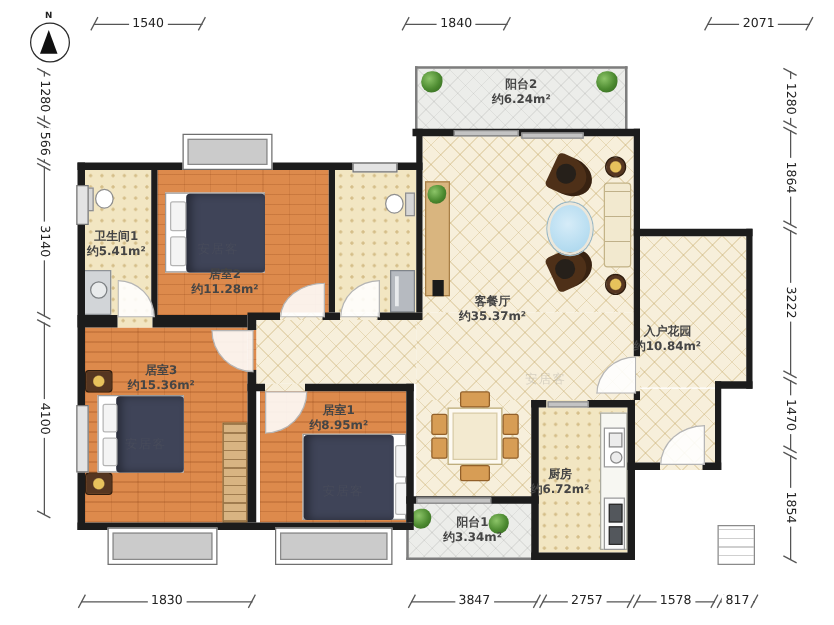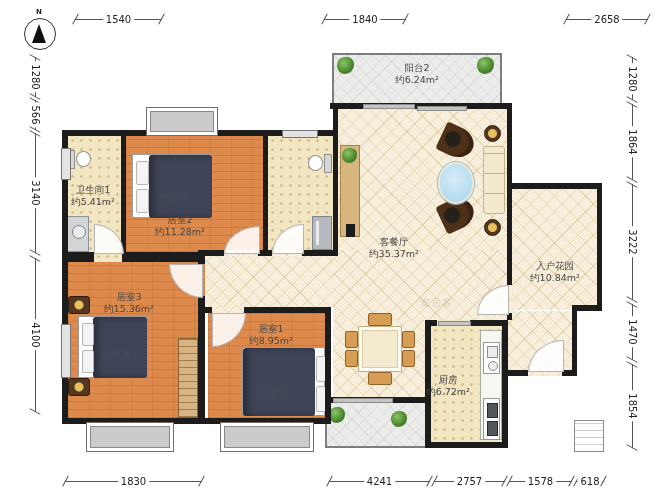--- a/index.html
+++ b/index.html
@@ -59,21 +59,21 @@
         background-image:repeating-linear-gradient(0deg,rgba(90,55,15,.45) 0 1px,transparent 1px 7px)}
   .cnt{background:#f7f7f2;border:1px solid #abab9f}
   .sink{background:#fff;border:1px solid #999}
   .sink::before{content:"";position:absolute;left:3px;top:3px;width:9px;height:10px;background:#ececec;border:1px solid #8a8a8a}
   .sink::after{content:"";position:absolute;left:4px;top:18px;width:8px;height:8px;background:#ececec;border:1px solid #8a8a8a;border-radius:50%}
   .stove{background:#fafafa;border:1px solid #999}
   .stove::before{content:"";position:absolute;left:3px;top:4px;width:9px;height:13px;background:#53575c;border:1px solid #2b2b2b}
   .stove::after{content:"";position:absolute;left:3px;top:22px;width:9px;height:13px;background:#53575c;border:1px solid #2b2b2b}
   .step{position:absolute;border:1px solid #8a8a8a;background:repeating-linear-gradient(0deg,#fff 0 6px,#cfcfcf 6px 7px);z-index:5}
   
-  .lbl{position:absolute;width:80px;text-align:center;font-size:9.5px;font-weight:400;color:#454545;line-height:1.3;z-index:40}
+  .lbl{position:absolute;width:80px;text-align:center;font-size:9.5px;font-weight:700;color:#454545;line-height:1.3;z-index:40}
   .wm{position:absolute;color:rgba(100,100,100,.22);font-size:10px;letter-spacing:1px;z-index:45}
   
   .dimh{position:absolute;height:14px;z-index:50;
         background:linear-gradient(#555,#555) 50% 50%/100% 1px no-repeat}
   .dimh::before,.dimh::after{content:"";position:absolute;top:1px;width:1px;height:12px;background:#555;transform:rotate(28deg)}
   .dimh::before{left:0}.dimh::after{right:0}
   .dimh span{position:absolute;left:50%;top:50%;transform:translate(-50%,-50%);background:#fff;padding:0 3px;white-space:nowrap;font-size:10px;color:#222}
   .dimv{position:absolute;width:14px;z-index:50;
         background:linear-gradient(#555,#555) 50% 50%/1px 100% no-repeat}
   .dimv::before,.dimv::after{content:"";position:absolute;left:1px;width:12px;height:1px;background:#555;transform:rotate(28deg)}
@@ -96,21 +96,21 @@
     <div class="tri"></div>
   </div>
 
   <div class="dimh" style="left:75px;top:12px;width:87px">
       <span>1540</span>
     </div>
   <div class="dimh" style="left:324px;top:12px;width:82px">
       <span>1840</span>
     </div>
   <div class="dimh" style="left:566px;top:12px;width:82px">
-      <span>2658</span>
+      <span>2071</span>
     </div>
 
   <div class="dimv" style="left:28px;top:57px;height:40px">
       <span>1280</span>
     </div>
   <div class="dimv" style="left:28px;top:100px;height:30px">
       <span>566</span>
     </div>
   <div class="dimv" style="left:28px;top:133px;height:120px">
       <span>3140</span>
@@ -132,30 +132,30 @@
       <span>1470</span>
     </div>
   <div class="dimv" style="left:625px;top:364px;height:84px">
       <span>1854</span>
     </div>
 
   <div class="dimh" style="left:65px;top:474px;width:137px">
       <span>1830</span>
     </div>
   <div class="dimh" style="left:329px;top:474px;width:101px">
-      <span>4241</span>
+      <span>3847</span>
     </div>
   <div class="dimh" style="left:434px;top:474px;width:71px">
       <span>2757</span>
     </div>
   <div class="dimh" style="left:509px;top:474px;width:63px">
       <span>1578</span>
     </div>
   <div class="dimh" style="left:576px;top:474px;width:28px">
-      <span>618</span>
+      <span>817</span>
     </div>
 
   <div class="balc bt" style="left:332px;top:53px;width:166px;height:52px;border-bottom:none"></div>
   <div class="balc bt" style="left:325px;top:401px;width:101px;height:45px;border-top:none"></div>
   <div class="step" style="left:574px;top:420px;width:28px;height:30px"></div>
 
   <div class="fl tile" style="left:68px;top:136px;width:53px;height:116px"></div>
   <div class="fl wood" style="left:126px;top:136px;width:137px;height:116px"></div>
   <div class="fl tile" style="left:268px;top:136px;width:65px;height:114px"></div>
   <div class="fl lat" style="left:338px;top:109px;width:169px;height:141px"></div>
@@ -291,35 +291,39 @@
     <div>约5.41m²</div>
   </div>
   <div class="lbl" style="left:140px;top:214px">
     <div>居室2</div>
     <div>约11.28m²</div>
   </div>
   <div class="lbl" style="left:354px;top:236px">
     <div>客餐厅</div>
     <div>约35.37m²</div>
   </div>
-  <div class="lbl" style="left:515px;top:260px">
+  <div class="lbl" style="left:494px;top:260px">
     <div>入户花园</div>
     <div>约10.84m²</div>
   </div>
   <div class="lbl" style="left:89px;top:291px">
     <div>居室3</div>
     <div>约15.36m²</div>
   </div>
   <div class="lbl" style="left:231px;top:323px">
     <div>居室1</div>
     <div>约8.95m²</div>
   </div>
   <div class="lbl" style="left:408px;top:374px">
     <div>厨房</div>
     <div>约6.72m²</div>
+  </div>
+  <div class="lbl" style="left:338px;top:413px">
+    <div>阳台1</div>
+    <div>约3.34m²</div>
   </div>
 
   <span class="wm" style="left:100px;top:348px">安居客</span>
   <span class="wm" style="left:258px;top:386px">安居客</span>
   <span class="wm" style="left:158px;top:192px">安居客</span>
   <span class="wm" style="left:420px;top:296px">安居客</span>
 
 </div>
 
 </body></html>

